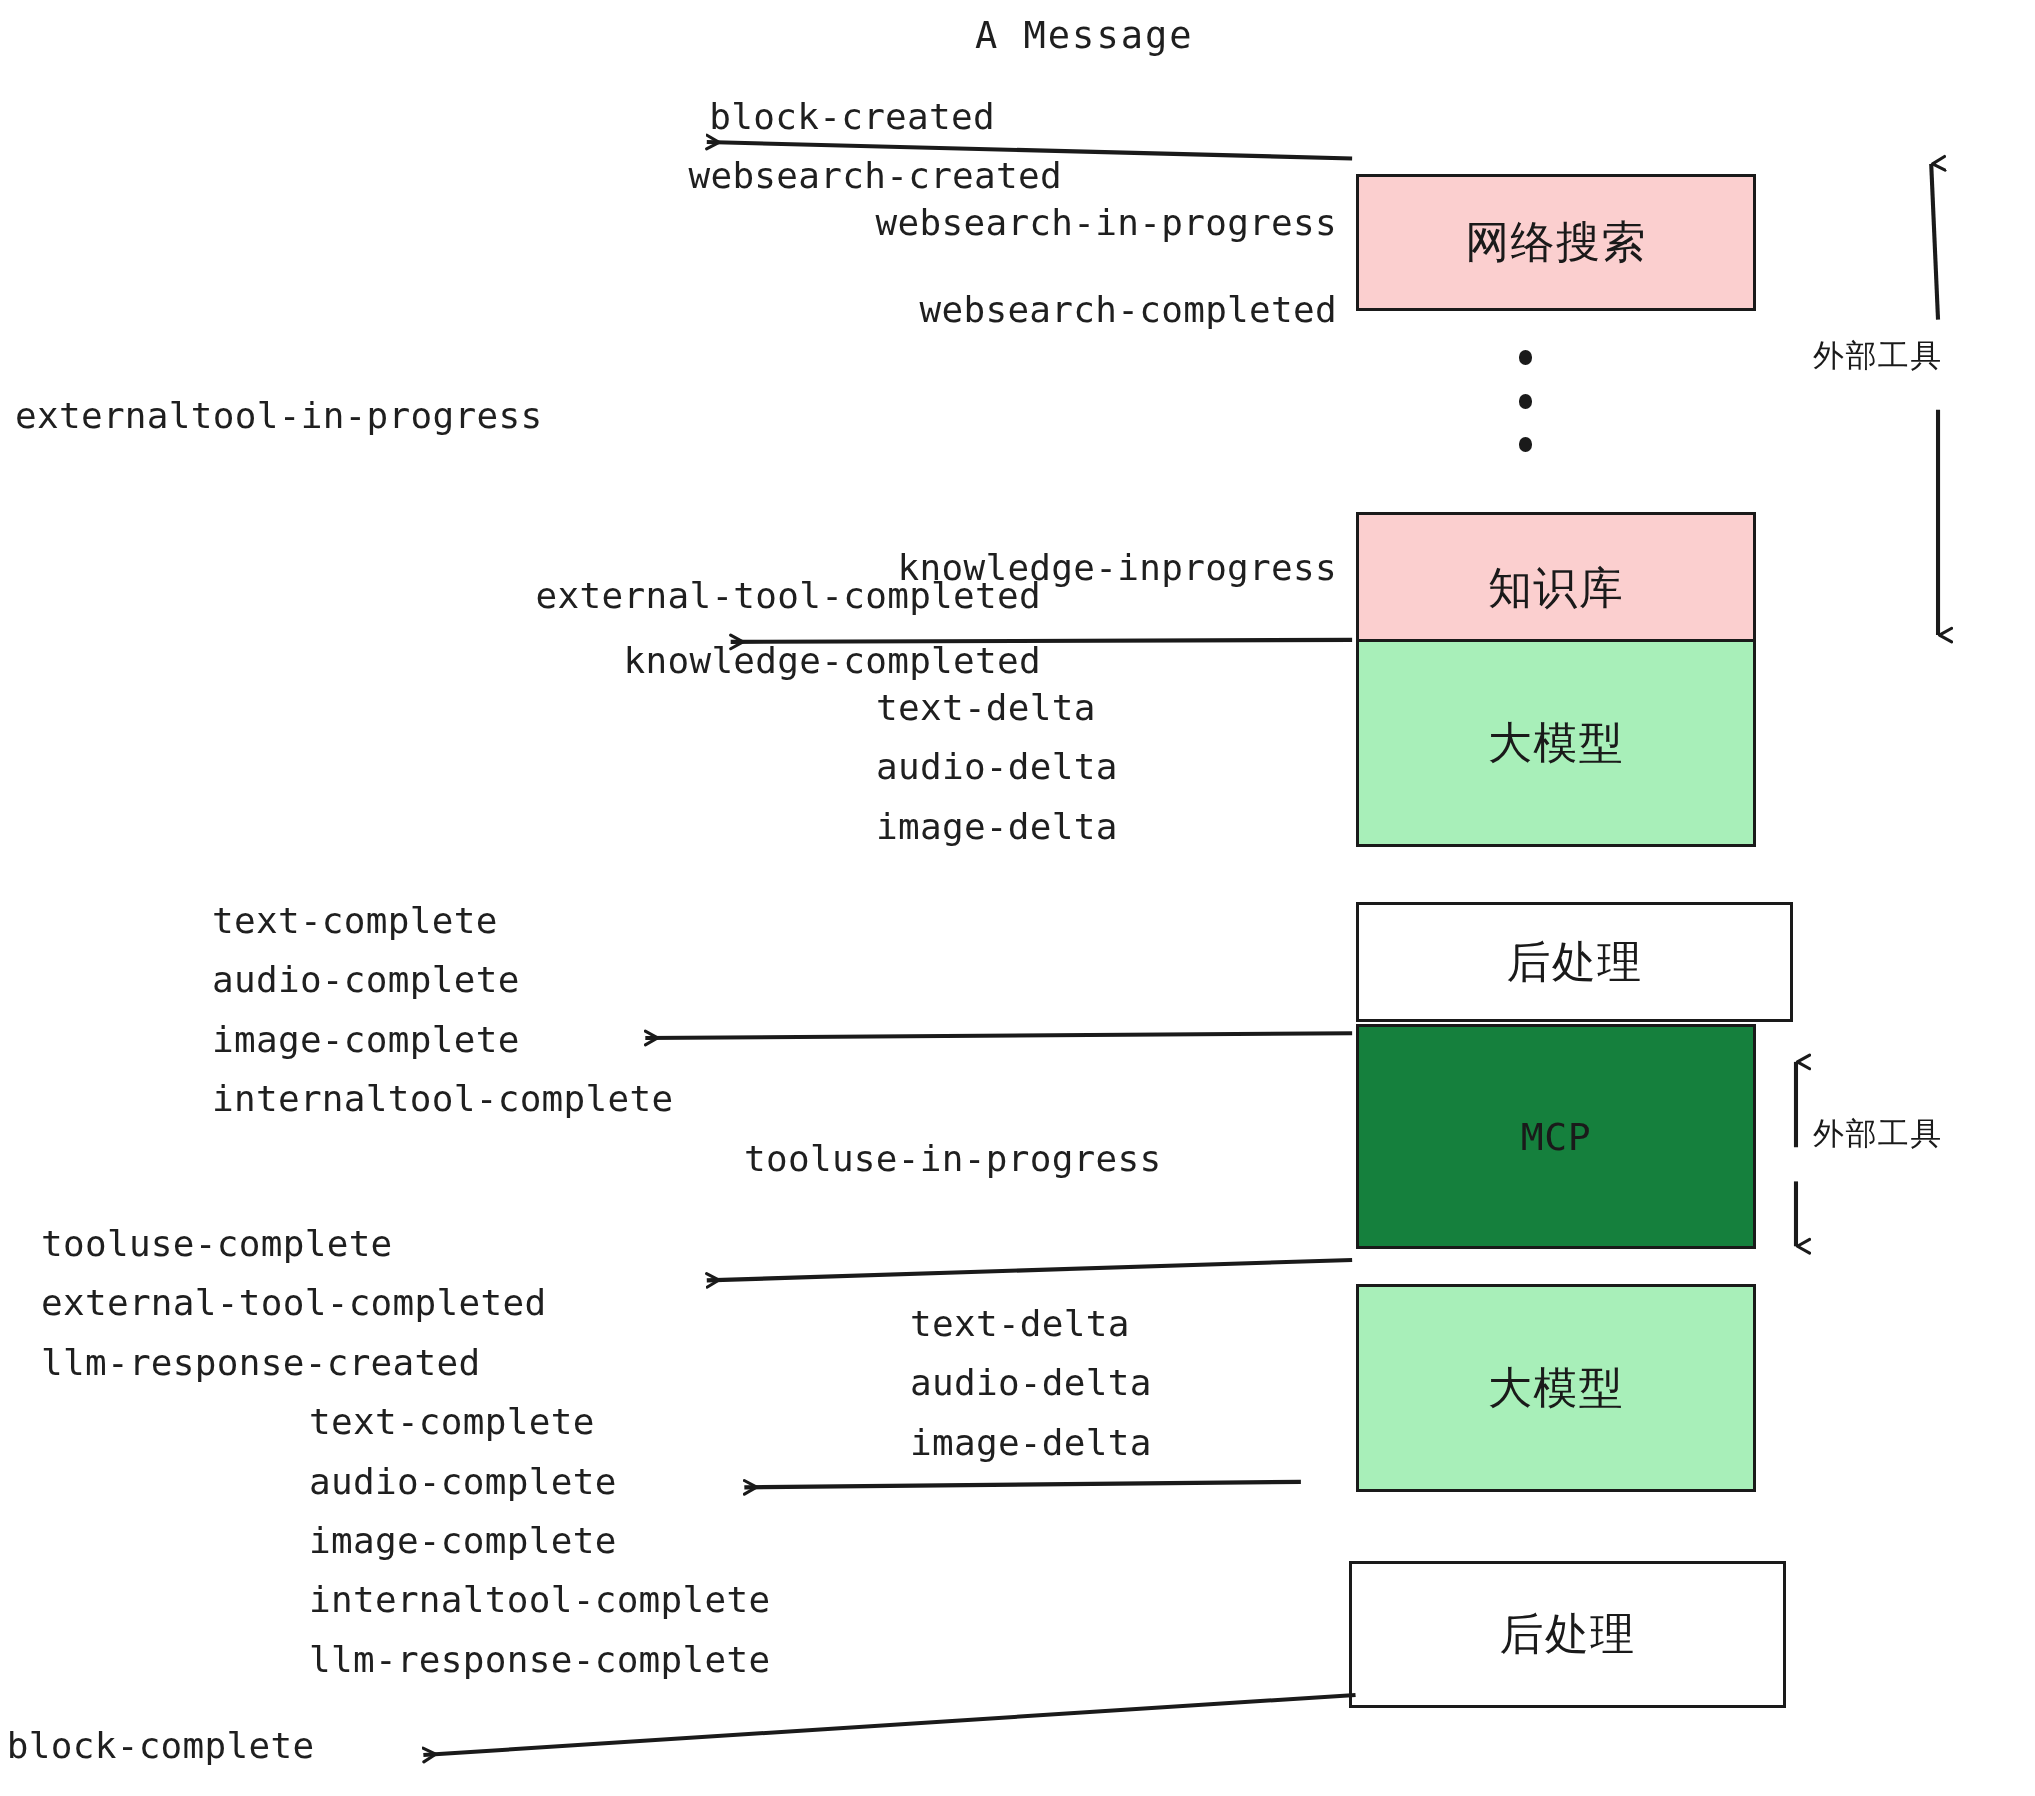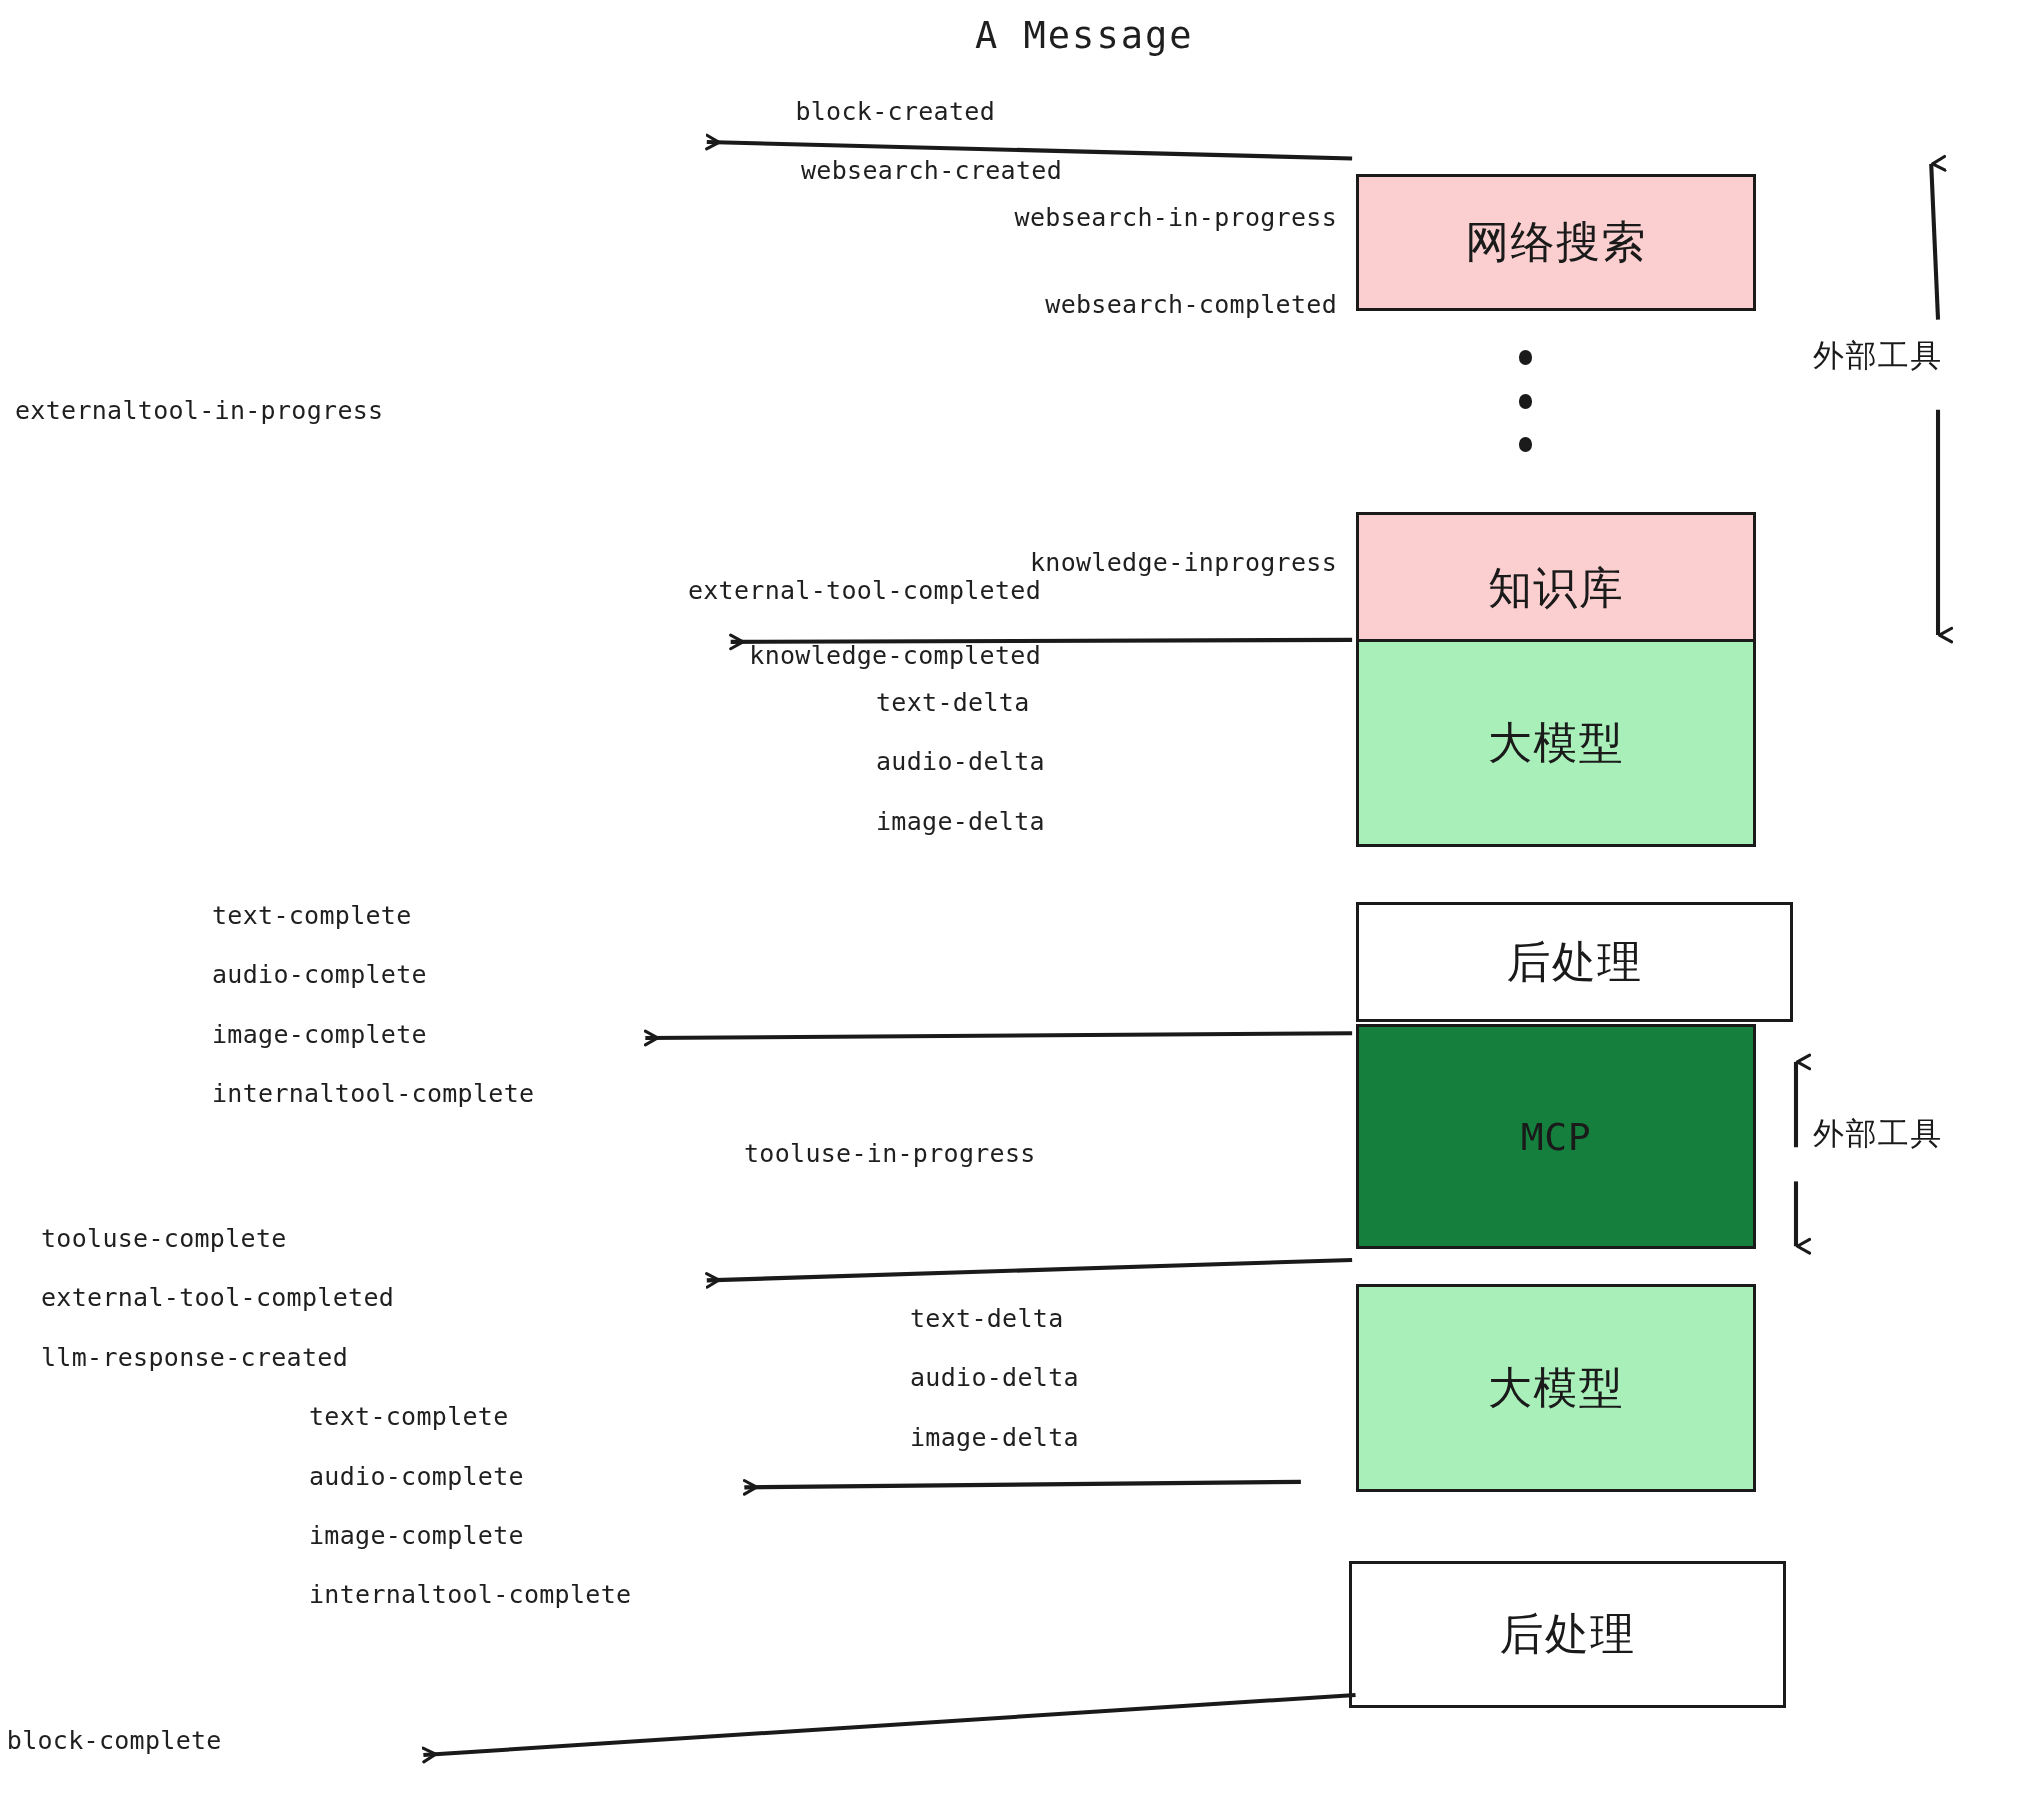--- a/index.html
+++ b/index.html
@@ -13,21 +13,21 @@
     height: 1796px;
     background: #ffffff;
     overflow: hidden;
     font-family: "DejaVu Sans Mono", monospace;
     color: #1a1a1a;
   }
   
   .ev {
     position: absolute;
     font-family: "DejaVu Sans Mono", monospace;
-    font-size: 25px;
+    font-size: 36px;
     line-height: 1;
     letter-spacing: 0.3px;
     color: #1f1f1f;
     white-space: nowrap;
   }
   .ev.r { text-align: right; }
 
   
   #title {
     position: absolute;
@@ -147,20 +147,21 @@
   <div class="ev" style="left:910px; top:1425px;">image-delta</div>
 
   <div class="ev" style="left:309px; top:1404px;">text-complete</div>
 
   <div class="ev" style="left:309px; top:1464px;">audio-complete</div>
 
   <div class="ev" style="left:309px; top:1523px;">image-complete</div>
 
   <div class="ev" style="left:309px; top:1582px;">internaltool-complete</div>
 
+  <div class="ev" style="left:309px; top:1642px;">llm-response-complete</div>
 
   <div class="ev" style="left:6.8px; top:1728px;">block-complete</div>
 
   <div class="box" style="left:1356px; top:174px; width:400px; height:137px; background:#fbcfcf;">
     <span class="boxlabel">网络搜索</span>
   </div>
 
   <div class="dots" style="left:1518px; top:350px; width:15px; height:102px;">
     <i></i>
     <i></i>

